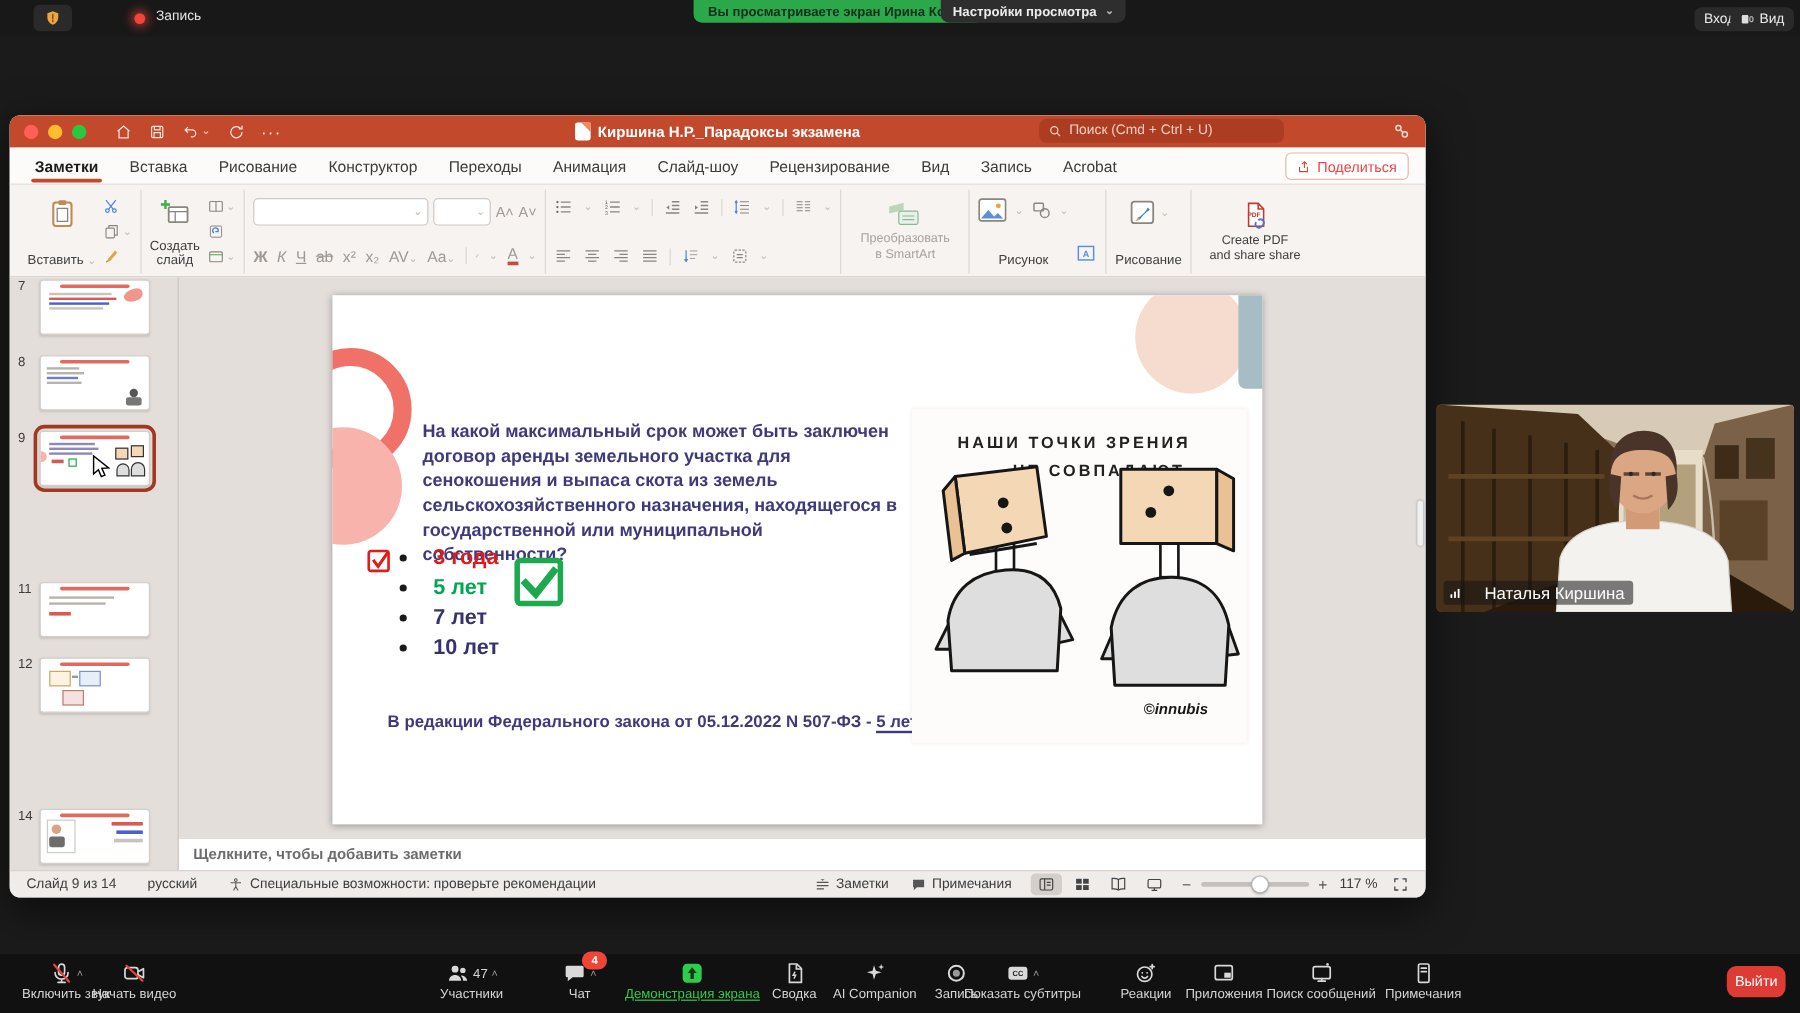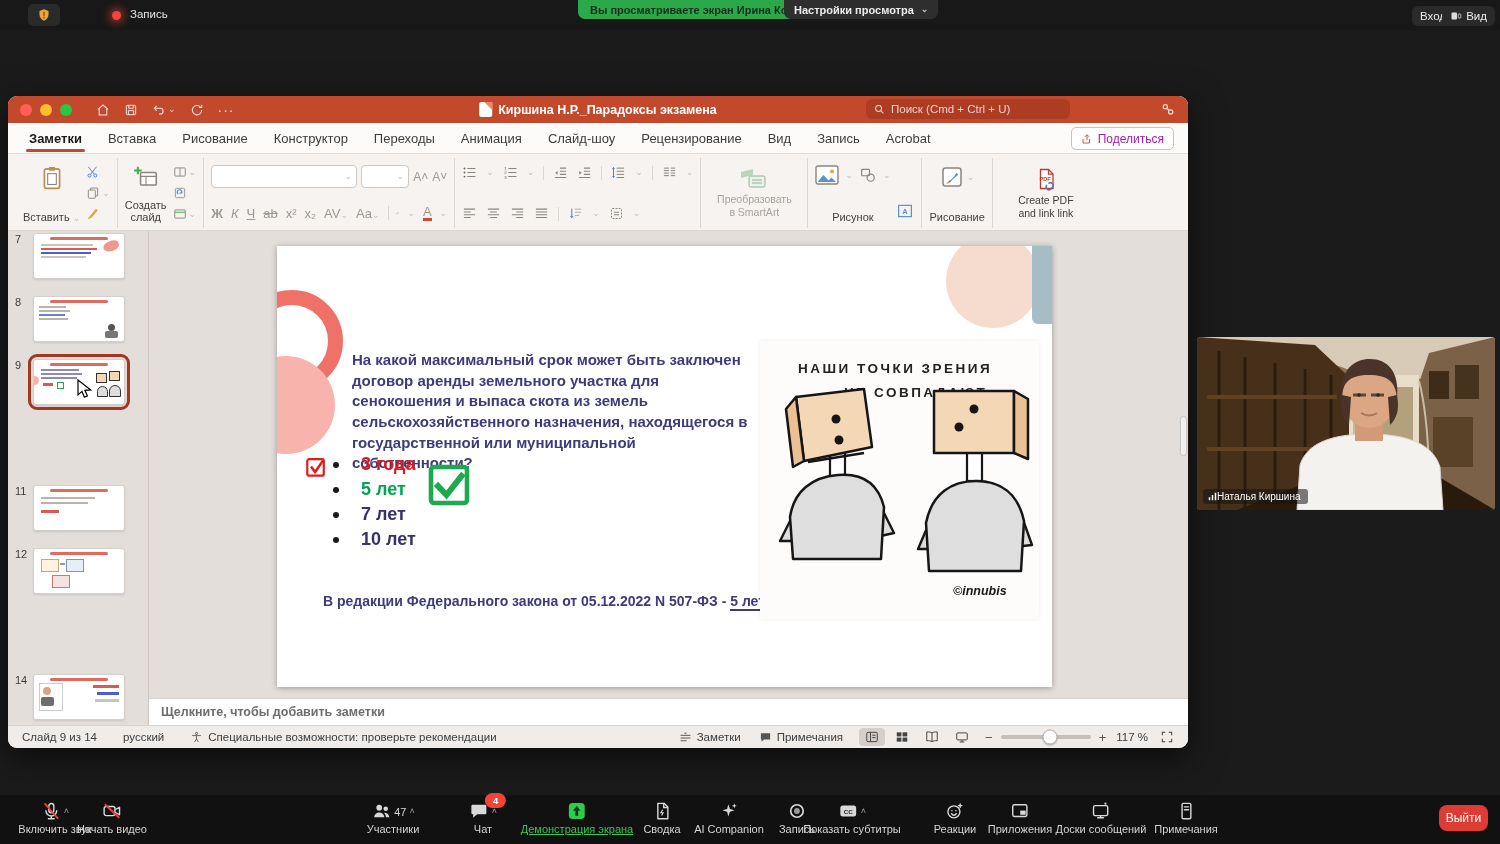--- a/index.html
+++ b/index.html
@@ -27,21 +27,21 @@
   .docic::after{content:"";position:absolute;right:0;top:0;border:4px solid #e98a63;border-left-color:transparent;border-bottom-color:transparent;}
   .search{position:absolute;right:118px;top:3px;width:188px;height:20px;background:#ad3d22;border-radius:6px;display:flex;align-items:center;gap:6px;padding:0 8px;color:#f2cfc3;font-size:11.5px;}
   .search svg{width:11px;height:11px;flex:none;}
   .presenticon{position:absolute;right:12px;top:5px;width:17px;height:17px;color:#f2d6cb;}
   .presenticon svg{width:17px;height:17px;}
   
   .tabs{height:30px;background:#fdfbfa;border-bottom:1px solid #e3ddd9;display:flex;align-items:center;padding-left:8px;position:relative;flex:none;}
   .tab{position:relative;height:100%;display:flex;align-items:center;padding:0 13px;font-size:13px;color:#3c3c3c;cursor:default;white-space:nowrap;}
   .tab.sel{color:#1c1c1c;font-weight:bold;}
   .tab.sel::after{content:"";position:absolute;left:10px;right:10px;bottom:1px;height:3px;border-radius:2px;background:#c3492d;}
-  .sharebtn{position:absolute;right:14px;top:4px;height:21px;border:1px solid #e7b7a9;border-radius:5px;background:#fff;color:#a21caf;font-size:12px;display:flex;align-items:center;gap:5px;padding:0 9px;}
+  .sharebtn{position:absolute;right:14px;top:4px;height:21px;border:1px solid #e7b7a9;border-radius:5px;background:#fff;color:#ef4444;font-size:12px;display:flex;align-items:center;gap:5px;padding:0 9px;}
   .sharebtn svg{width:12px;height:12px;}
   
   .ribbon{height:70px;background:#f6f3f1;border-bottom:1px solid #dcd6d2;display:flex;align-items:stretch;padding:4px 4px 2px 8px;flex:none;font-size:11px;color:#3f3f3f;}
   .rgroup{display:flex;align-items:center;padding:0 7px;border-right:1px solid #ddd7d3;gap:6px;}
   .rgroup:last-child{border-right:none;}
   .bigbtn{display:flex;flex-direction:column;align-items:center;justify-content:space-between;height:58px;padding-top:2px;}
   .bigbtn .ic{width:26px;height:26px;}
   .bigbtn .lbl{font-size:11px;line-height:1.1;text-align:center;white-space:pre-line;}
   .minicol{display:flex;flex-direction:column;justify-content:space-between;height:56px;padding:2px 0;}
   .mini-ic{display:flex;align-items:center;gap:2px;}
@@ -93,21 +93,21 @@
   .sbar .ic{width:13px;height:13px;margin-right:5px;}
   .sitem{display:flex;align-items:center;margin-right:26px;white-space:nowrap;}
   .viewbtn{width:26px;height:18px;display:flex;align-items:center;justify-content:center;border-radius:4px;margin:0 2px;}
   .viewbtn.sel{background:#d5cfcc;}
   .viewbtn .ic{margin:0;width:14px;height:14px;}
   .ztrack{width:90px;height:4px;background:#c6c0bc;border-radius:2px;position:relative;margin:0 8px;}
   .zknob{position:absolute;left:55%;top:50%;transform:translate(-50%,-50%);width:13px;height:13px;border-radius:50%;background:#fff;border:1px solid #b5afab;box-shadow:0 1px 2px rgba(0,0,0,.25);}
   
   .cam{position:absolute;left:1197px;top:337px;width:298px;height:173px;border-radius:4px;overflow:hidden;background:#3a2a1c;}
   .cam svg{display:block;}
-  .camname{position:absolute;left:6px;bottom:6px;background:rgba(20,20,20,.55);border-radius:3px;padding:2px 7px 2px 5px;display:flex;align-items:center;gap:0;color:#fff;font-size:10px;}
+  .camname{position:absolute;left:6px;bottom:6px;background:rgba(20,20,20,.55);border-radius:3px;padding:2px 7px 2px 5px;display:flex;align-items:center;gap:20px;color:#fff;font-size:14px;}
   .camname svg{width:9px;height:9px;}
   
   .zbot{position:absolute;left:0;bottom:0;width:100%;height:49px;background:#111;}
   .bitem{position:absolute;top:4px;transform:translateX(-50%);display:flex;flex-direction:column;align-items:center;gap:2px;cursor:pointer;}
   .bico{height:22px;display:flex;align-items:flex-end;gap:3px;position:relative;}
   .bico .ic{width:20px;height:20px;}
   .blabel{font-size:11px;color:#d4d4d4;white-space:nowrap;}
   .bitem.accent .blabel{color:#31c952;text-decoration:underline;}
   .bcount{font-size:11px;color:#d4d4d4;margin-bottom:3px;}
   .bchev{font-size:9px;color:#9d9d9d;margin-bottom:5px;}
@@ -482,21 +482,21 @@
         <div class="pdfbtn">
           <span class="ic">
               <svg viewBox="0 0 24 24">
                 <path d="M6.5 2.5h8l4.5 4.5v14.5H6.5z" fill="#fff" stroke="#c0392b" stroke-width="1.3"></path>
                 <path d="M14.5 2.8v4.4h4.4" fill="none" stroke="#c0392b" stroke-width="1.3"></path>
                 <text x="11" y="14" font-size="5.5" text-anchor="middle" font-weight="bold" fill="#c0392b" font-family="sans-serif">PDF</text>
                 <path d="M14.5 16.5a2.8 2.8 0 0 1 4 3.9l-1.6 1.6a2.8 2.8 0 0 1-4-3.9" fill="none" stroke="#5b6fd6" stroke-width="1.5"></path>
               </svg>
             </span>
           <span style="white-space:pre-line;">Create PDF
-and link link</span>
+and share share</span>
         </div>
       </div>
     </div>
 
     <div class="work">
       <div class="thumbs" id="thumbs">
         <div class="thumb" style="top: 2px;">
             <span class="tnum">7</span>
             <div class="tslide">
               <div class="mini">
@@ -906,21 +906,21 @@
       <div class="bitem" style="left: 1101px;">
         <div class="bico">
           <span class="ic">
             <svg viewBox="0 0 24 24" fill="none" stroke="#d9d9d9" stroke-width="1.7">
               <rect x="3.5" y="5.5" width="17" height="12" rx="2"></rect>
               <path d="M12 17.5V20M8.5 20h7" stroke-linecap="round"></path>
               <circle cx="17.8" cy="3.2" r="1.3" fill="#d9d9d9" stroke="none"></circle>
             </svg>
           </span>
         </div>
-        <span class="blabel">Доски сообщений</span>
+        <span class="blabel">Поиск сообщений</span>
       </div>
       <div class="bitem" style="left: 1186px;">
         <div class="bico">
           <span class="ic">
             <svg viewBox="0 0 24 24" fill="none" stroke="#d9d9d9" stroke-width="1.7">
               <rect x="7" y="2.8" width="10.5" height="18.4" rx="1.5"></rect>
               <path d="M9.8 7h5M9.8 10.5h5" stroke-linecap="round"></path>
             </svg>
           </span>
         </div>

